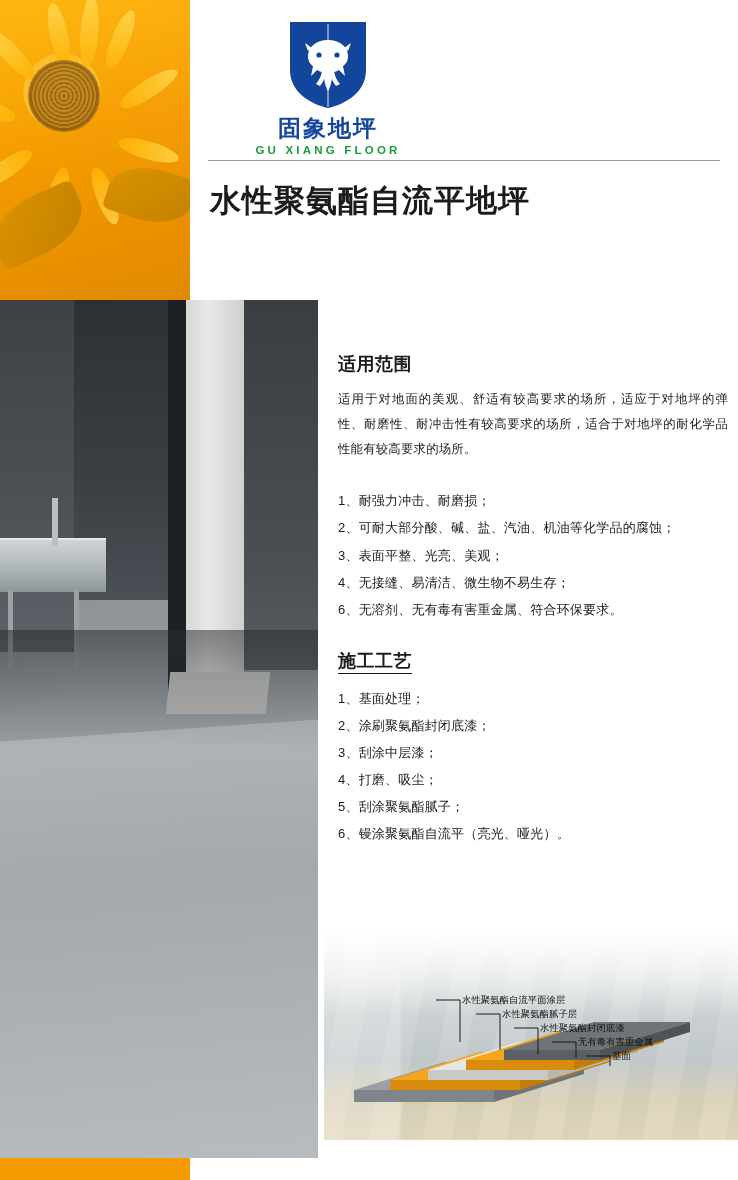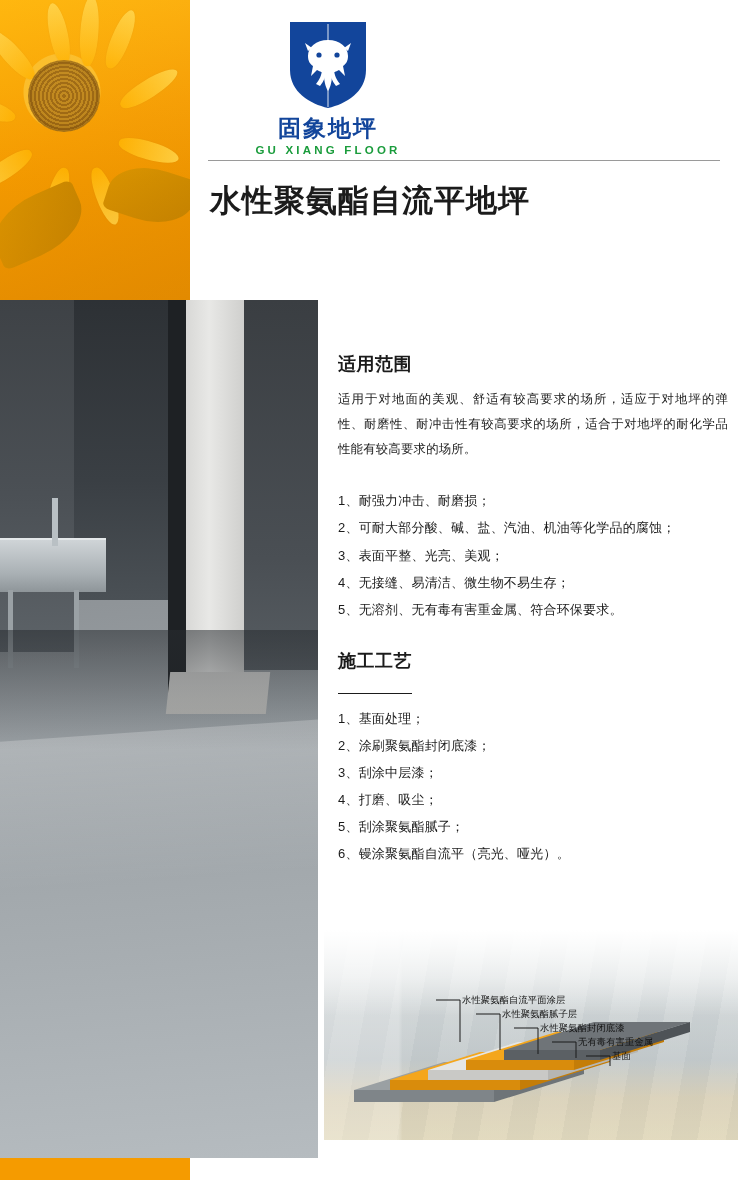--- a/index.html
+++ b/index.html
@@ -223,21 +223,21 @@
   .sec-title {
     font-size: 18px;
     font-weight: bold;
     color: #1b1b1b;
     margin-bottom: 11px;
     letter-spacing: .5px;
   }
   .sec-title.underlined {
     display: inline-block;
     border-bottom: 1.6px solid #1b1b1b;
-    padding-bottom: 20px;
+    padding-bottom: 0;
   }
   .para {
     font-size: 12.4px;
     color: #1b1b1b;
     line-height: 2.0;
     text-align: justify;
     letter-spacing: .2px;
   }
   .list-item {
     font-size: 13px;
@@ -378,21 +378,21 @@
     <div class="sec">
       <div class="sec-title">适用范围</div>
       <div class="para">适用于对地面的美观、舒适有较高要求的场所，适应于对地坪的弹性、耐磨性、耐冲击性有较高要求的场所，适合于对地坪的耐化学品性能有较高要求的场所。</div>
     </div>
 
     <div class="sec">
       <div class="list-item">1、耐强力冲击、耐磨损；</div>
       <div class="list-item">2、可耐大部分酸、碱、盐、汽油、机油等化学品的腐蚀；</div>
       <div class="list-item">3、表面平整、光亮、美观；</div>
       <div class="list-item">4、无接缝、易清洁、微生物不易生存；</div>
-      <div class="list-item">5、无溶剂、无有毒有害重金属、符合环保要求。</div>
+      <div class="list-item">6、无溶剂、无有毒有害重金属、符合环保要求。</div>
     </div>
 
     <div class="sec">
       <div class="sec-title underlined">施工工艺</div>
       <div class="list-item">1、基面处理；</div>
       <div class="list-item">2、涂刷聚氨酯封闭底漆；</div>
       <div class="list-item">3、刮涂中层漆；</div>
       <div class="list-item">4、打磨、吸尘；</div>
       <div class="list-item">5、刮涂聚氨酯腻子；</div>
       <div class="list-item">6、镘涂聚氨酯自流平（亮光、哑光）。</div>

